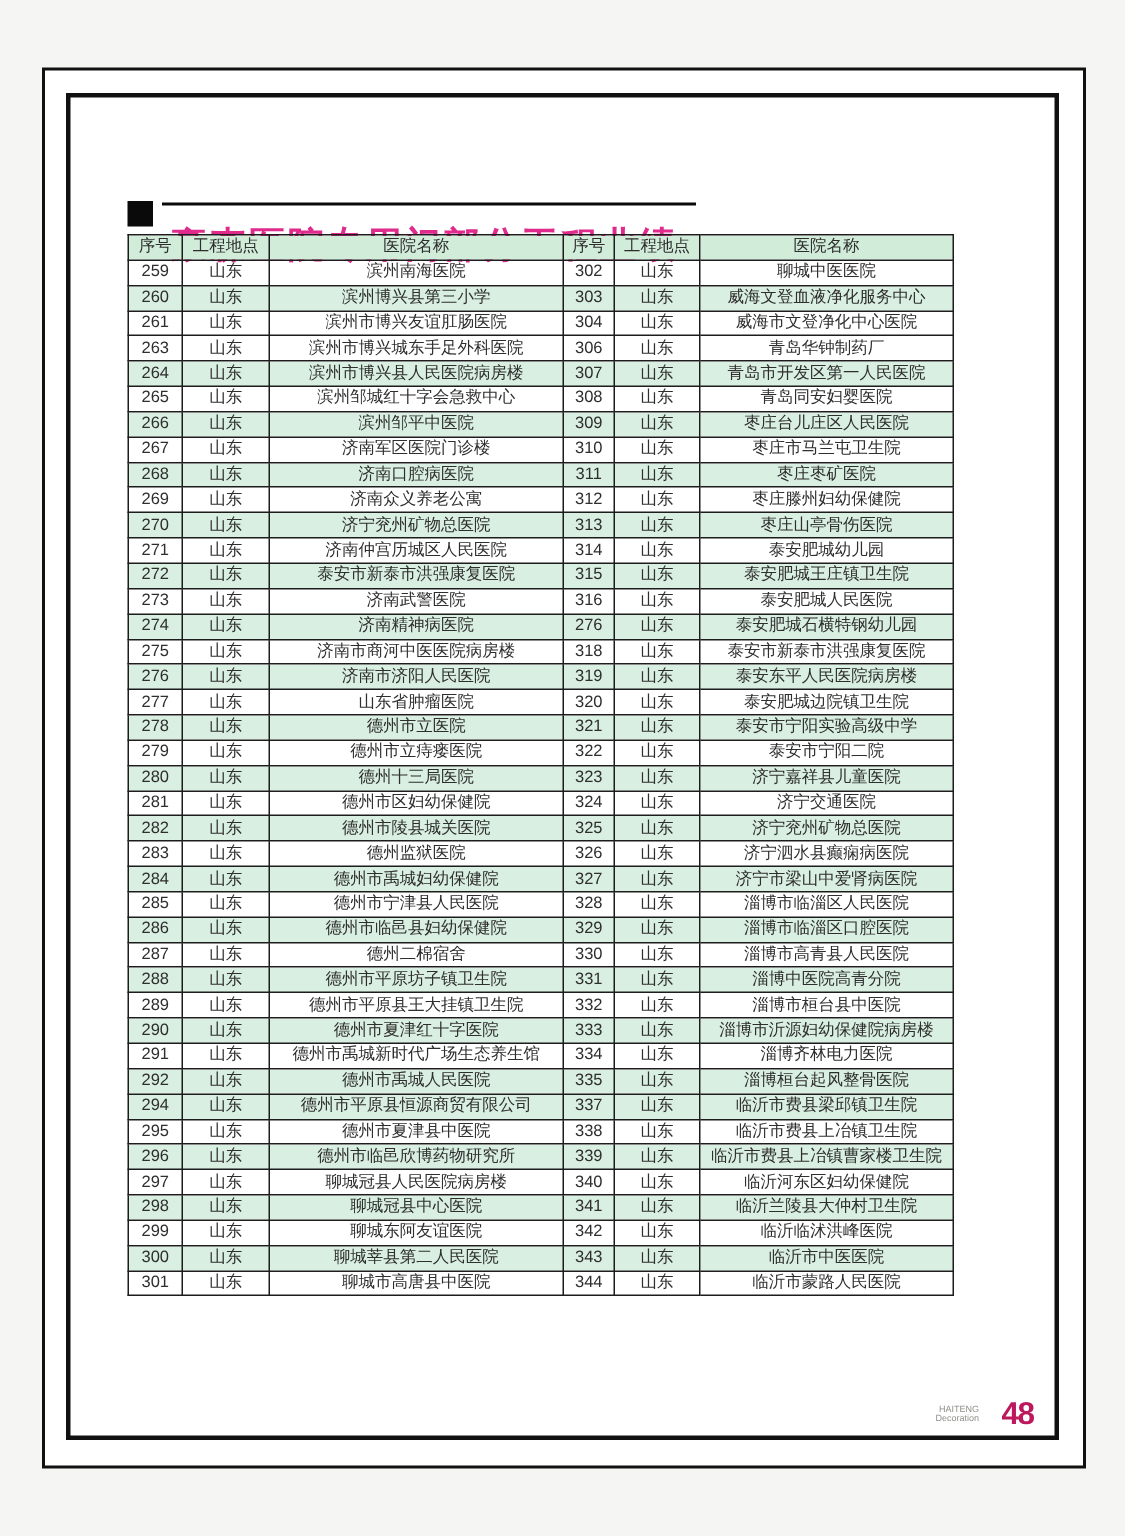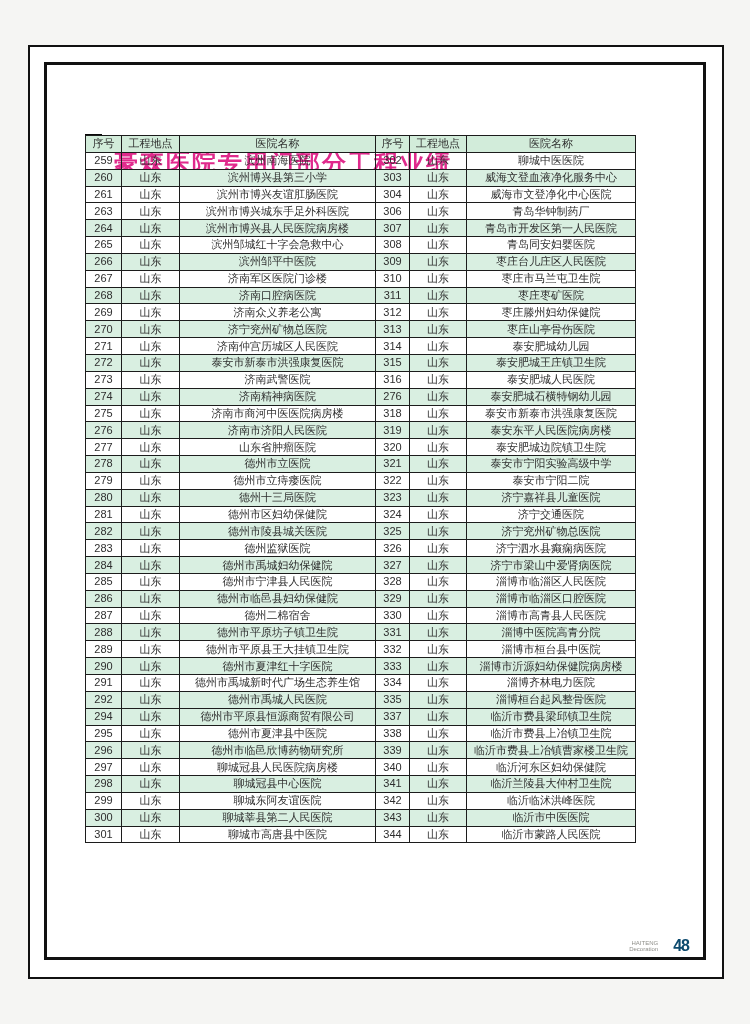--- a/index.html
+++ b/index.html
@@ -52,21 +52,21 @@
     margin-top: 46px;
   }
   .title-underline {
     position: absolute;
     left: 61px; top: 70px;
     width: 356px; height: 2px;
     background: #0a0a0a;
   }
   .table-wrap {
     position: absolute;
-    left: 38px; top: 70px;
+    left: 38px; top: 91px;
   }
   table {
     border-collapse: collapse;
     table-layout: fixed;
     width: 550px;
     font-size: 11px;
     color: #2e2e2e;
   }
   th, td {
     border: 1px solid var(--table-border);
@@ -94,23 +94,23 @@
     align-items: center;
   }
   .brand {
     font-size: 6px;
     line-height: 6px;
     color: #8f8f8a;
     text-align: right;
     margin-right: 1px;
   }
   .page-number {
-    font-size: 16px;
+    font-size: 21px;
     font-weight: bold;
-    color: #0c4a6e;
+    color: #be185d;
     letter-spacing: -1px;
     margin-left: 14px;
   }
 </style>
 </head>
 <body>
 
 <div class="outer-frame">
   <div class="inner-frame">
 

